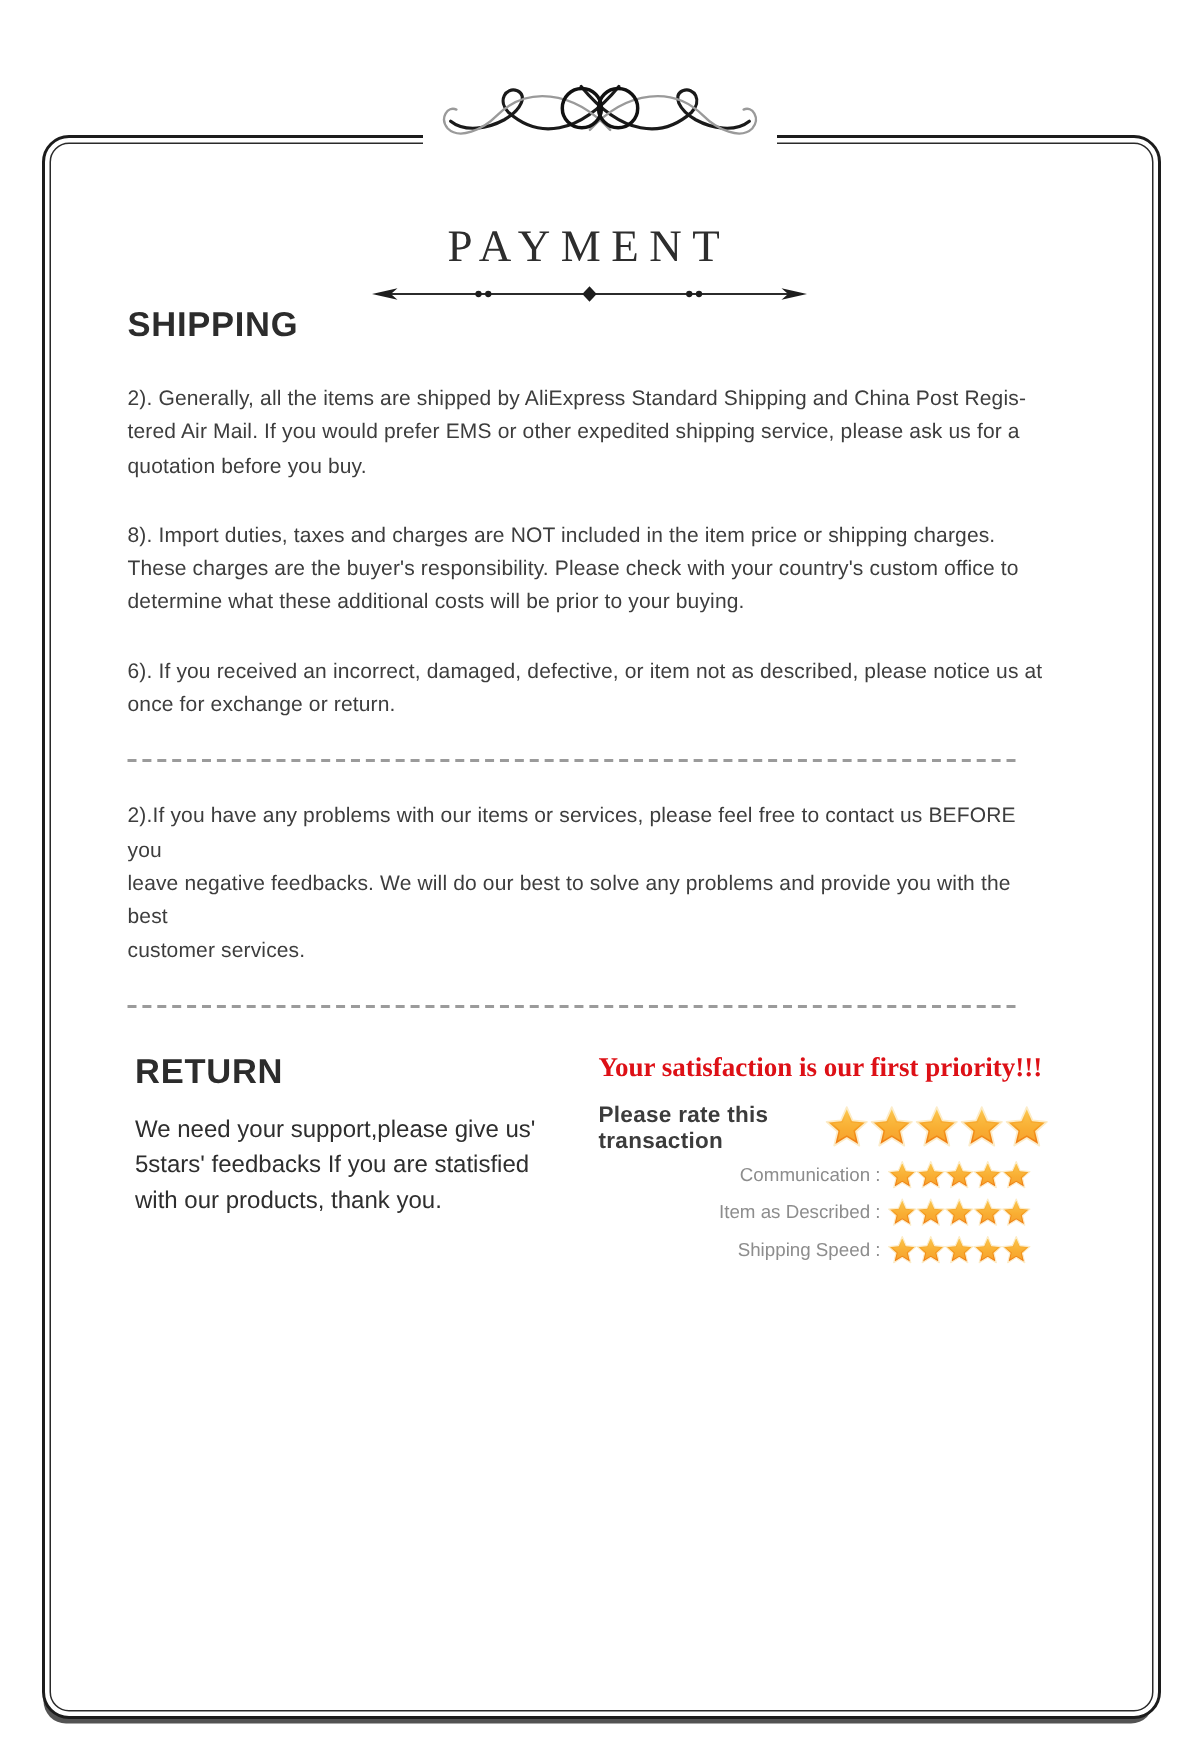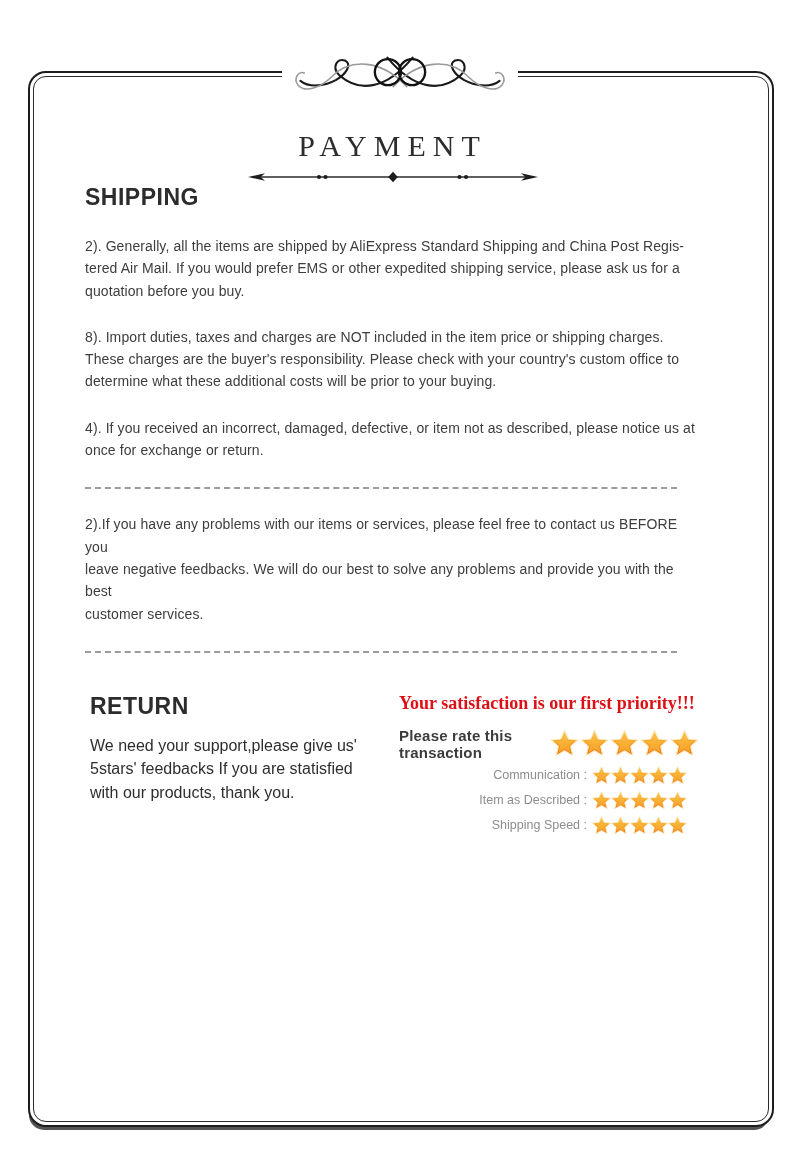--- a/index.html
+++ b/index.html
@@ -1,20 +1,20 @@
 <!DOCTYPE html>
 <html><head>
 <meta charset="utf-8">
 <style>
   html,body{margin:0;padding:0;background:#ffffff;}
   body{width:800px;height:1165px;font-family:"Liberation Sans",sans-serif;-webkit-font-smoothing:antialiased;}
   .canvas{position:relative;width:800px;height:1165px;background:#fff;overflow:hidden;}
 
   
-  .frame{position:absolute;left:28px;top:71px;width:742px;height:1052px;
+  .frame{position:absolute;left:28px;top:90px;width:742px;height:1052px;
          border:2px solid #1c1c1c;border-radius:18px;background:#fff;
          box-shadow:-2px 6px 0 -3px rgba(25,25,25,0.75);}
   .frame-inner{position:absolute;inset:3px;border:1px solid #2a2a2a;border-radius:13px;pointer-events:none;}
 
   
   .ornament{position:absolute;top:46px;left:50%;transform:translateX(-50%);
             width:236px;height:58px;background:#fff;z-index:3;
             display:flex;align-items:center;justify-content:center;}
   .ornament svg{width:230px;height:58px;display:block;}
 
@@ -29,21 +29,21 @@
   h2.section{margin:0;font-weight:bold;color:#2c2c2c;letter-spacing:0.5px;}
   .h-shipping{font-size:23px;margin-top:20px;}
   .h-service{font-size:26px;margin-top:40px;}
   .h-return{font-size:23px;margin-top:6px;}
 
   p.body{margin:24px 0 0;font-size:14px;line-height:22.3px;color:#3d3d3d;
          white-space:pre-line;letter-spacing:0.1px;}
 
   .dashed-divider{height:0;border-top:2px dashed #9b9b9b;margin:26px 23px 0 0;}
 
-  .bottom-row{display:flex;margin-top:40px;align-items:flex-start;}
+  .bottom-row{display:flex;margin-top:29px;align-items:flex-start;}
   .left-col{width:300px;flex:0 0 300px;padding-left:5px;box-sizing:border-box;}
   .return-text{margin-top:14px;font-size:16px;line-height:23.5px;color:#2e2e2e;white-space:pre-line;}
   .right-col{flex:1;padding-left:14px;}
 
   .fb-title-row{display:flex;align-items:flex-start;height:42px;}
   .fb-title{font-family:"Liberation Serif",serif;font-weight:bold;font-size:24px;color:#141414;padding-top:5px;}
   .roses{display:flex;gap:11px;margin-left:16px;position:relative;z-index:2;}
   .rose{width:29px;height:48px;display:block;}
 
   .fb-priority{margin-top:0;font-family:"Liberation Serif",serif;font-weight:bold;
@@ -112,21 +112,21 @@
           <circle cx="219" cy="7" r="2.1" fill="#1d1d1d"></circle>
       </svg>
 
       <h2 class="section h-shipping">SHIPPING</h2>
       <p class="body">2). Generally, all the items are shipped by AliExpress Standard Shipping and China Post Regis-
 tered Air Mail. If you would prefer EMS or other expedited shipping service, please ask us for a
 quotation before you buy.</p>
       <p class="body">8). Import duties, taxes and charges are NOT included in the item price or shipping charges.
 These charges are the buyer's responsibility. Please check with your country's custom office to
 determine what these additional costs will be prior to your buying.</p>
-      <p class="body">4). If you received an incorrect, damaged, defective, or item not as described, please notice us at
+      <p class="body">6). If you received an incorrect, damaged, defective, or item not as described, please notice us at
 once for exchange or return.</p>
 
       <div class="dashed-divider"></div>
 
       <p class="body">2).If you have any problems with our items or services, please feel free to contact us BEFORE you
 leave negative feedbacks. We will do our best to solve any problems and provide you with the best
 customer services.</p>
 
       <div class="dashed-divider"></div>
 

